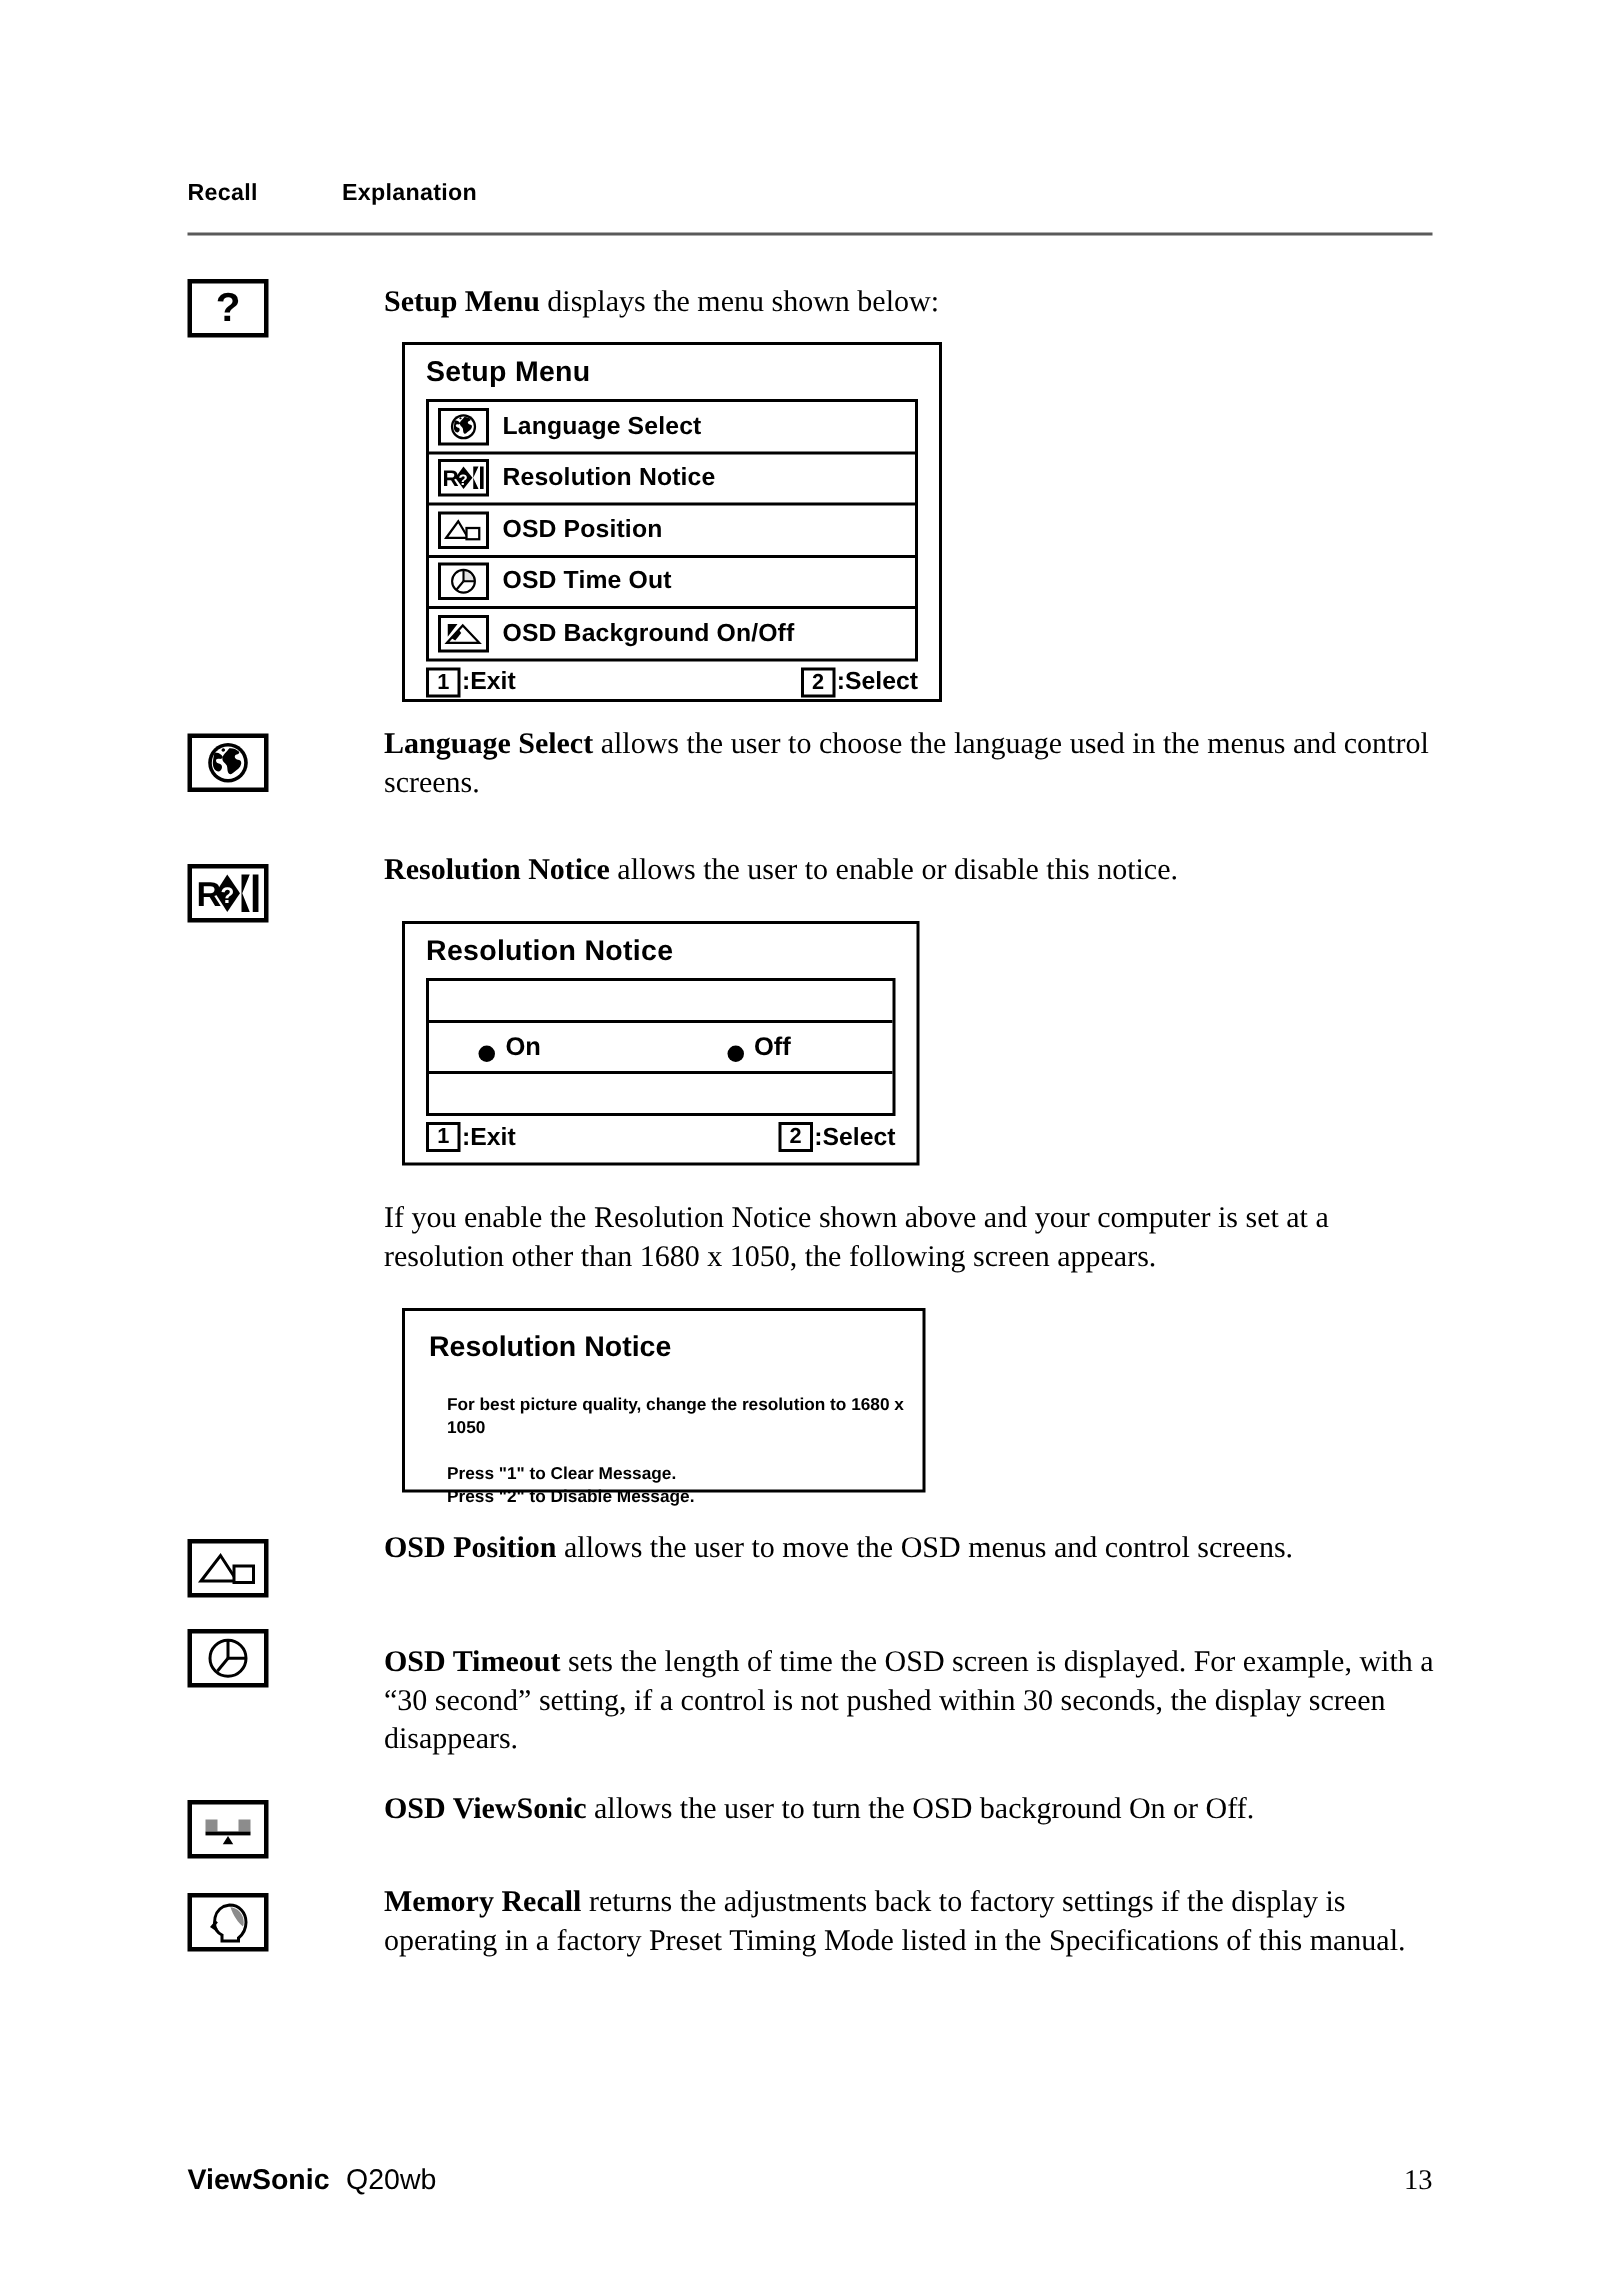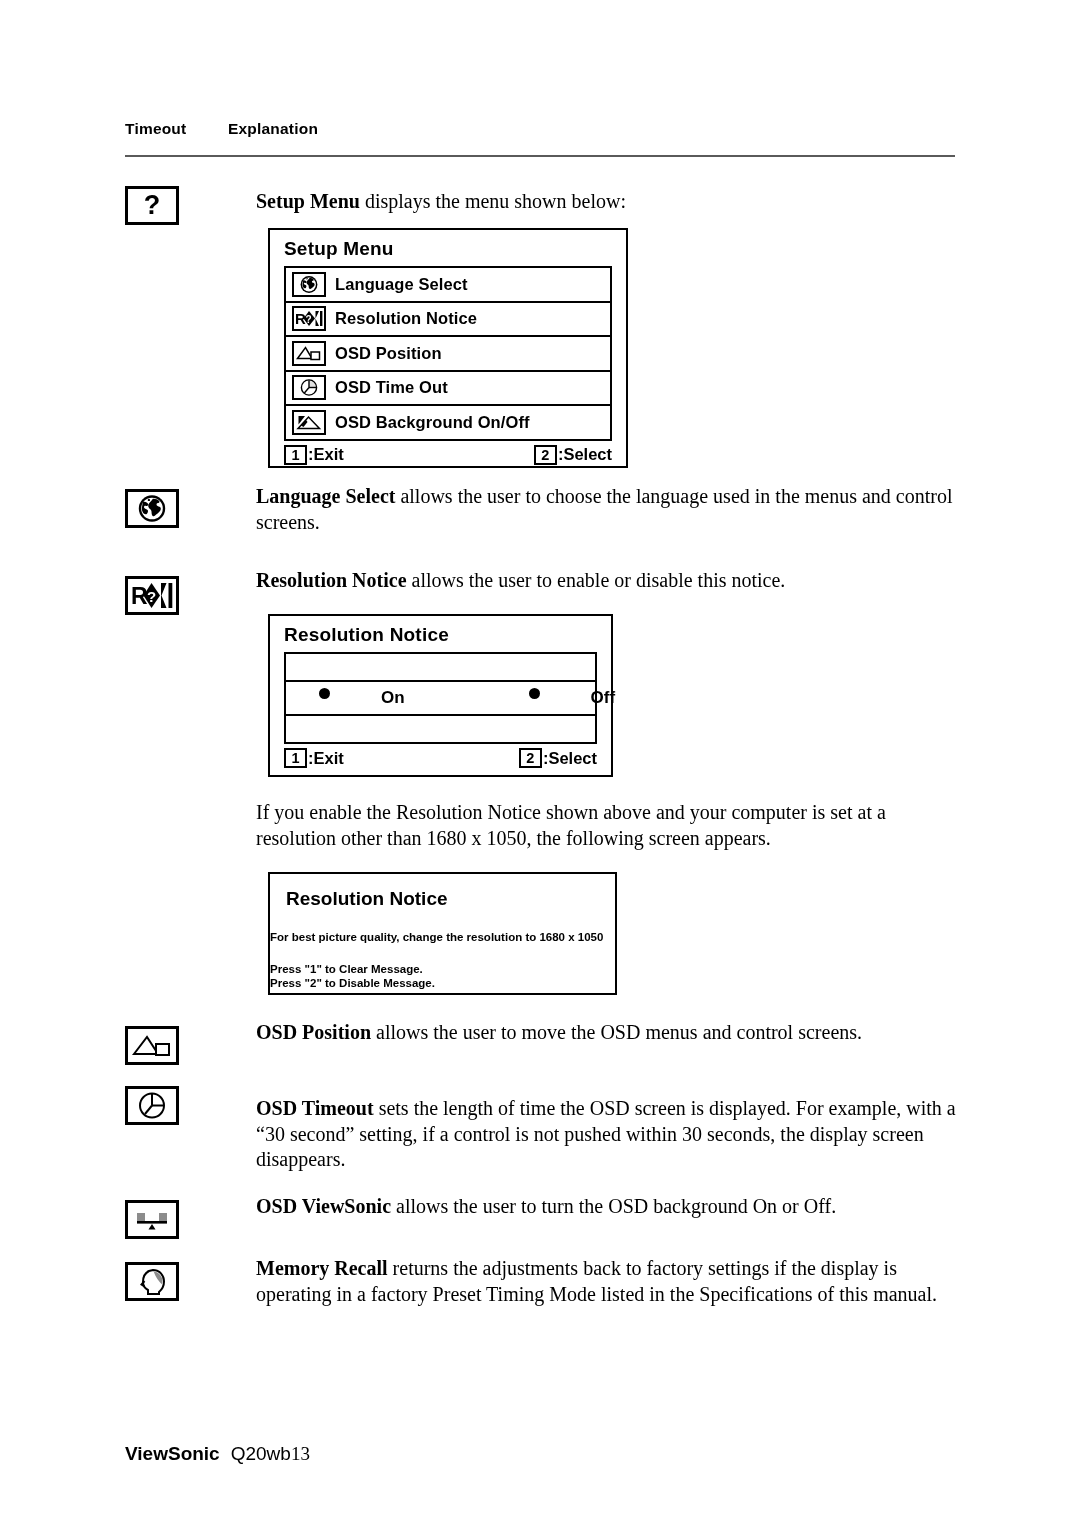--- a/index.html
+++ b/index.html
@@ -166,69 +166,69 @@
   .rn-blank { height: 26px; }
   .rn-row {
     border-top: 2px solid #000;
     border-bottom: 2px solid #000;
     height: 32px;
     display: flex;
     align-items: center;
     font-weight: bold;
     font-size: 17px;
   }
-  .rn-opt { display: flex; align-items: flex-start; gap: 44px; }
+  .rn-opt { display: flex; align-items: flex-end; }
   .rn-opt .dot {
     width: 11px;
     height: 11px;
     border-radius: 50%;
     background: #000;
     margin-right: 7px;
     flex: none;
   }
   .rn-opt-on { margin-left: 33px; }
   .rn-opt-off { margin-left: 124px; }
 
   
   .rnm-title {
     font-weight: bold;
     font-size: 19px;
     padding: 14px 0 0 16px;
   }
   .rnm-line {
     font-weight: bold;
     font-size: 11.5px;
-    padding-left: 0;
+    padding-left: 28px;
     line-height: 14.5px;
   }
 
   
   .footer {
     position: absolute;
     left: 125px;
     top: 1443px;
     width: 830px;
     font-family: "Liberation Sans", "DejaVu Sans", sans-serif;
     font-size: 19px;
     display: flex;
     align-items: baseline;
-    justify-content: flex-start;
+    justify-content: space-between;
   }
   .brand { font-weight: bold; }
   .model { font-weight: normal; margin-left: 11px; }
   .pageno { font-weight: normal; font-family: Liberation Serif, serif; }
   .footer-left { display: flex; align-items: baseline; }
 </style>
 </head>
 <body>
 
 <div class="page">
 
   <div class="col-header">
-    <span class="h-control">Timeout</span><span class="h-expl">Explanation</span>
+    <span class="h-control">Recall</span><span class="h-expl">Explanation</span>
   </div>
   <div class="header-rule"></div>
 
   <div class="row" style="top:186px;">
     <div class="icon-cell">
       <div class="ctrl-icon ctrl-q">
         <span>?</span>
       </div>
     </div>
     <div class="text-cell" style="top:3px;">

